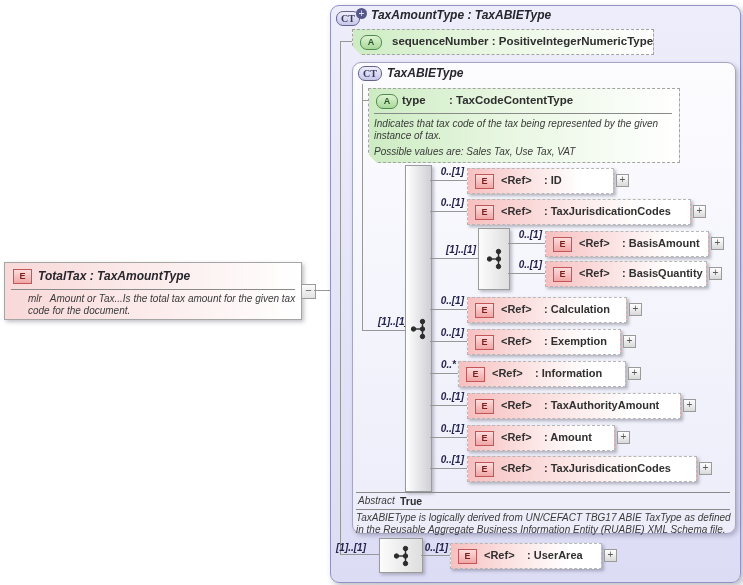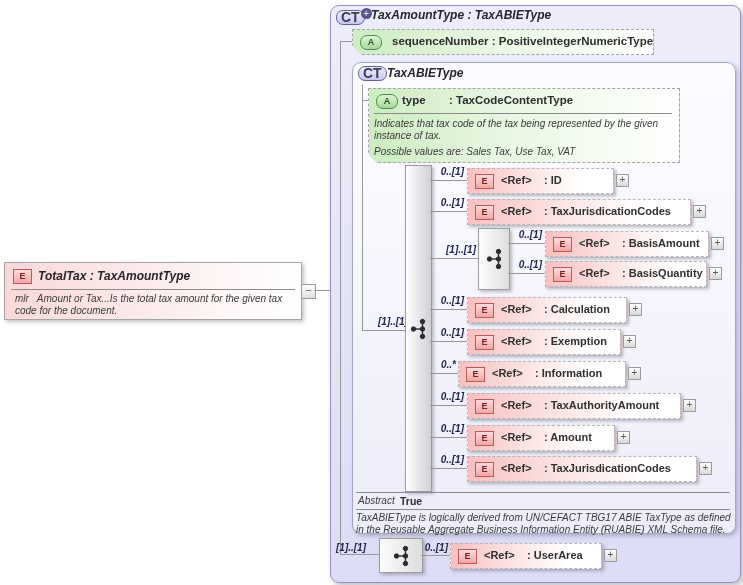--- a/index.html
+++ b/index.html
@@ -15,21 +15,21 @@
     border:1px solid #9292c2;border-radius:9px;
     background:linear-gradient(180deg,#ededfb 0%,#dcdcf5 100%);
     box-shadow:3px 3px 6px rgba(60,60,90,.35);}
   .inner-ct{position:absolute;left:352px;top:62px;width:382px;height:470px;
     border:1px solid #a5a5c5;border-radius:9px;
     background:linear-gradient(180deg,#fcfcff 0%,#ededfa 100%);
     box-shadow:2px 2px 4px rgba(60,60,90,.3);}
   
   .ctbadge{display:inline-block;border:1px solid #63638f;border-radius:7px;
     background:linear-gradient(180deg,#eeeefc,#c7c7ea);
-    font-size:14px;font-weight:bold;color:#3a3a5e;padding:1px 4px;line-height:11px;}
+    font-size:10px;font-weight:bold;color:#3a3a5e;padding:1px 4px;line-height:11px;font-family:Liberation Serif, serif;}
   .plus-circle{display:inline-block;width:11px;height:11px;border-radius:50%;
     background:#56568c;color:#e8e8fa;font-size:10px;line-height:11px;
     text-align:center;margin-left:-4px;vertical-align:top;}
   .ebadge{position:absolute;left:7px;top:5px;width:17px;height:13px;line-height:13px;
     text-align:center;font-size:9px;font-weight:bold;color:#7c1f1f;
     border:1px solid #c25555;background:linear-gradient(180deg,#fbdcdc,#f1a6a6);}
   .abadge{position:absolute;left:7px;top:5px;width:20px;height:13px;line-height:13px;
     text-align:center;font-size:9px;font-weight:bold;color:#28552a;border-radius:7px;
     border:1px solid #4e8a4e;background:linear-gradient(180deg,#ddf4d3,#a9d899);}
   
@@ -70,21 +70,21 @@
 </style>
 </head>
 <body>
 
 <div id="stage">
 
   <div class="src-box">
     <span class="ebadge" style="left:8px;top:6px">E</span>
     <span class="box-title" style="left:33px;top:6px">TotalTax : TaxAmountType</span>
     <div class="sep" style="left:6px;top:26px;width:284px"></div>
-    <div class="doc" style="left:10px;top:30px;width:284px">mlr   Amount or Tax...Is the total tax amount for the given tax code for the document.</div>
+    <div class="doc" style="left:23px;top:30px;width:284px">mlr   Amount or Tax...Is the total tax amount for the given tax code for the document.</div>
   </div>
   <div class="minusbox">−</div>
   <div class="hline" style="left:314px;top:290px;width:27px"></div>
 
   <div class="outer-ct"></div>
   <div style="position:absolute;left:336px;top:8px">
     <span class="ctbadge">CT</span><span class="plus-circle">+</span>
   </div>
   <span class="box-title" style="left:371px;top:8px">TaxAmountType : TaxABIEType</span>
 

